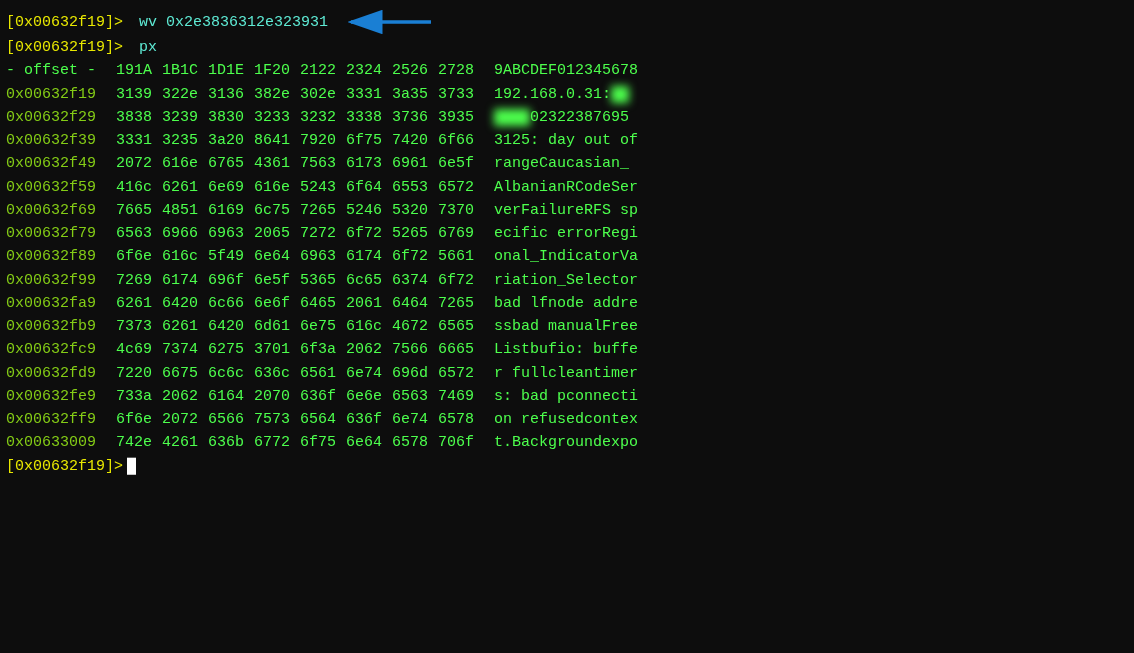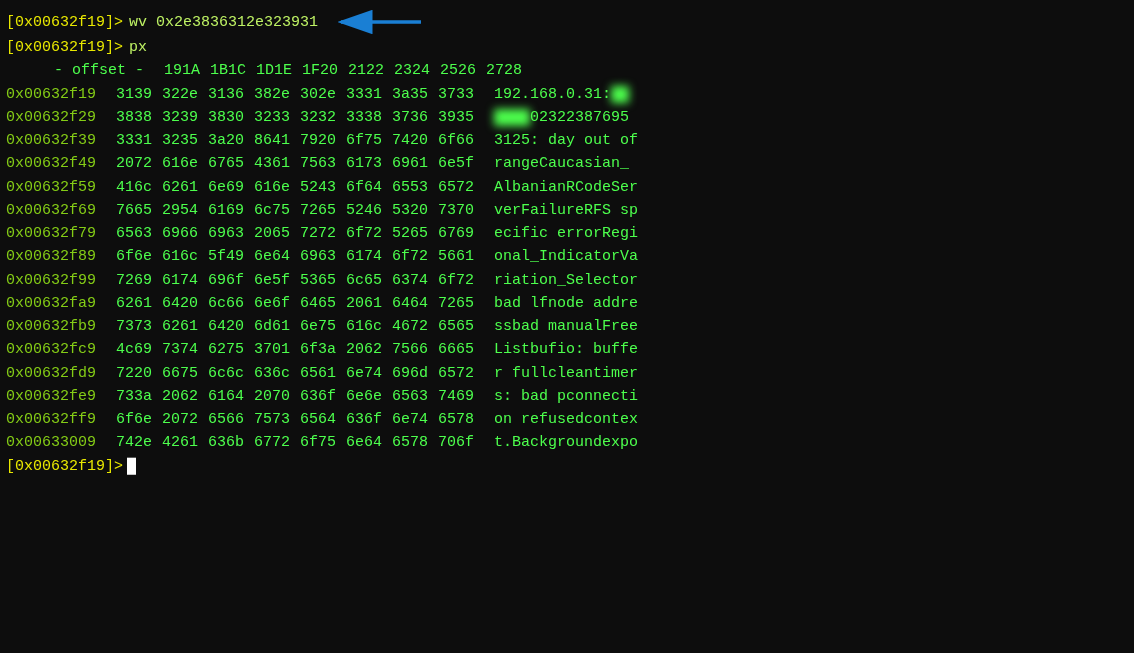--- a/index.html
+++ b/index.html
@@ -26,33 +26,32 @@
     .line {
       display: flex;
       align-items: baseline;
       line-height: 1.55;
       white-space: nowrap;
     }
     .prompt {
       color: #e8e800;
     }
     .cmd {
-      color: #bef264;
-      margin-left: 6px;
+      color: #5eead4;
+      margin-left: 16px;
     }
     .hex-addr {
       color: #84cc16;
       min-width: 110px;
       display: inline-block;
     }
     .offset-label {
       color: #4dff4d;
       min-width: 110px;
       display: inline-block;
-      margin-left: 48px;
     }
     .hex-val {
       color: #4dff4d;
       min-width: 46px;
       display: inline-block;
       text-align: left;
     }
     .ascii-val {
       color: #4dff4d;
       margin-left: 10px;
@@ -86,20 +85,21 @@
     <div class="line">
       <span class="offset-label">- offset -</span>
       <span class="hex-val">191A </span>
       <span class="hex-val">1B1C </span>
       <span class="hex-val">1D1E </span>
       <span class="hex-val">1F20 </span>
       <span class="hex-val">2122 </span>
       <span class="hex-val">2324 </span>
       <span class="hex-val">2526 </span>
       <span class="hex-val">2728 </span>
+      <span class="ascii-val">9ABCDEF012345678</span>
     </div>
     <div class="line">
       <span class="hex-addr">0x00632f19</span>
       <span class="hex-val">3139 </span>
       <span class="hex-val">322e </span>
       <span class="hex-val">3136 </span>
       <span class="hex-val">382e </span>
       <span class="hex-val">302e </span>
       <span class="hex-val">3331 </span>
       <span class="hex-val">3a35 </span>
@@ -150,21 +150,21 @@
       <span class="hex-val">616e </span>
       <span class="hex-val">5243 </span>
       <span class="hex-val">6f64 </span>
       <span class="hex-val">6553 </span>
       <span class="hex-val">6572 </span>
       <span class="ascii-val">AlbanianRCodeSer</span>
     </div>
     <div class="line">
       <span class="hex-addr">0x00632f69</span>
       <span class="hex-val">7665 </span>
-      <span class="hex-val">2954 </span>
+      <span class="hex-val">4851 </span>
       <span class="hex-val">6169 </span>
       <span class="hex-val">6c75 </span>
       <span class="hex-val">7265 </span>
       <span class="hex-val">5246 </span>
       <span class="hex-val">5320 </span>
       <span class="hex-val">7370 </span>
       <span class="ascii-val">verFailureRFS sp</span>
     </div>
     <div class="line">
       <span class="hex-addr">0x00632f79</span>

